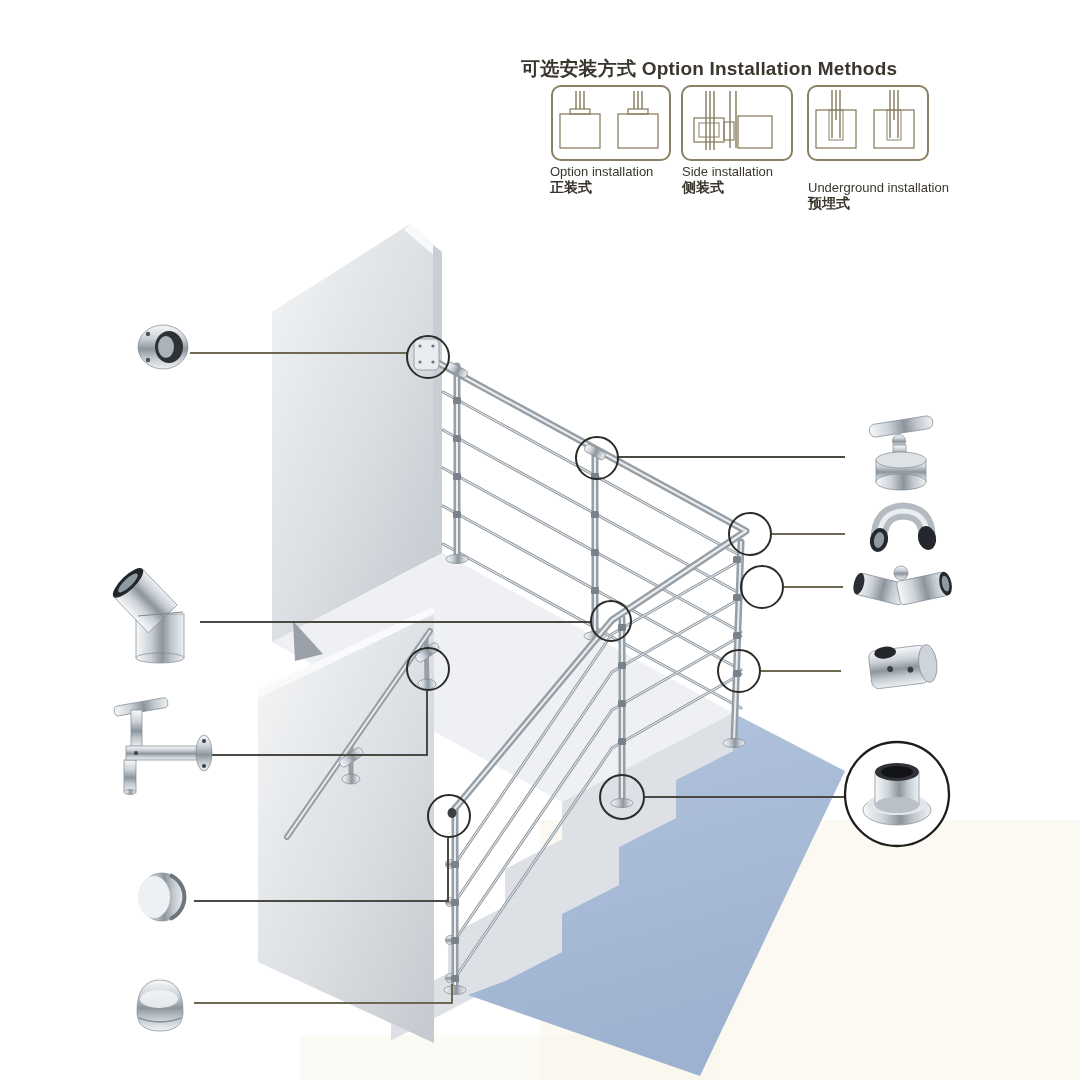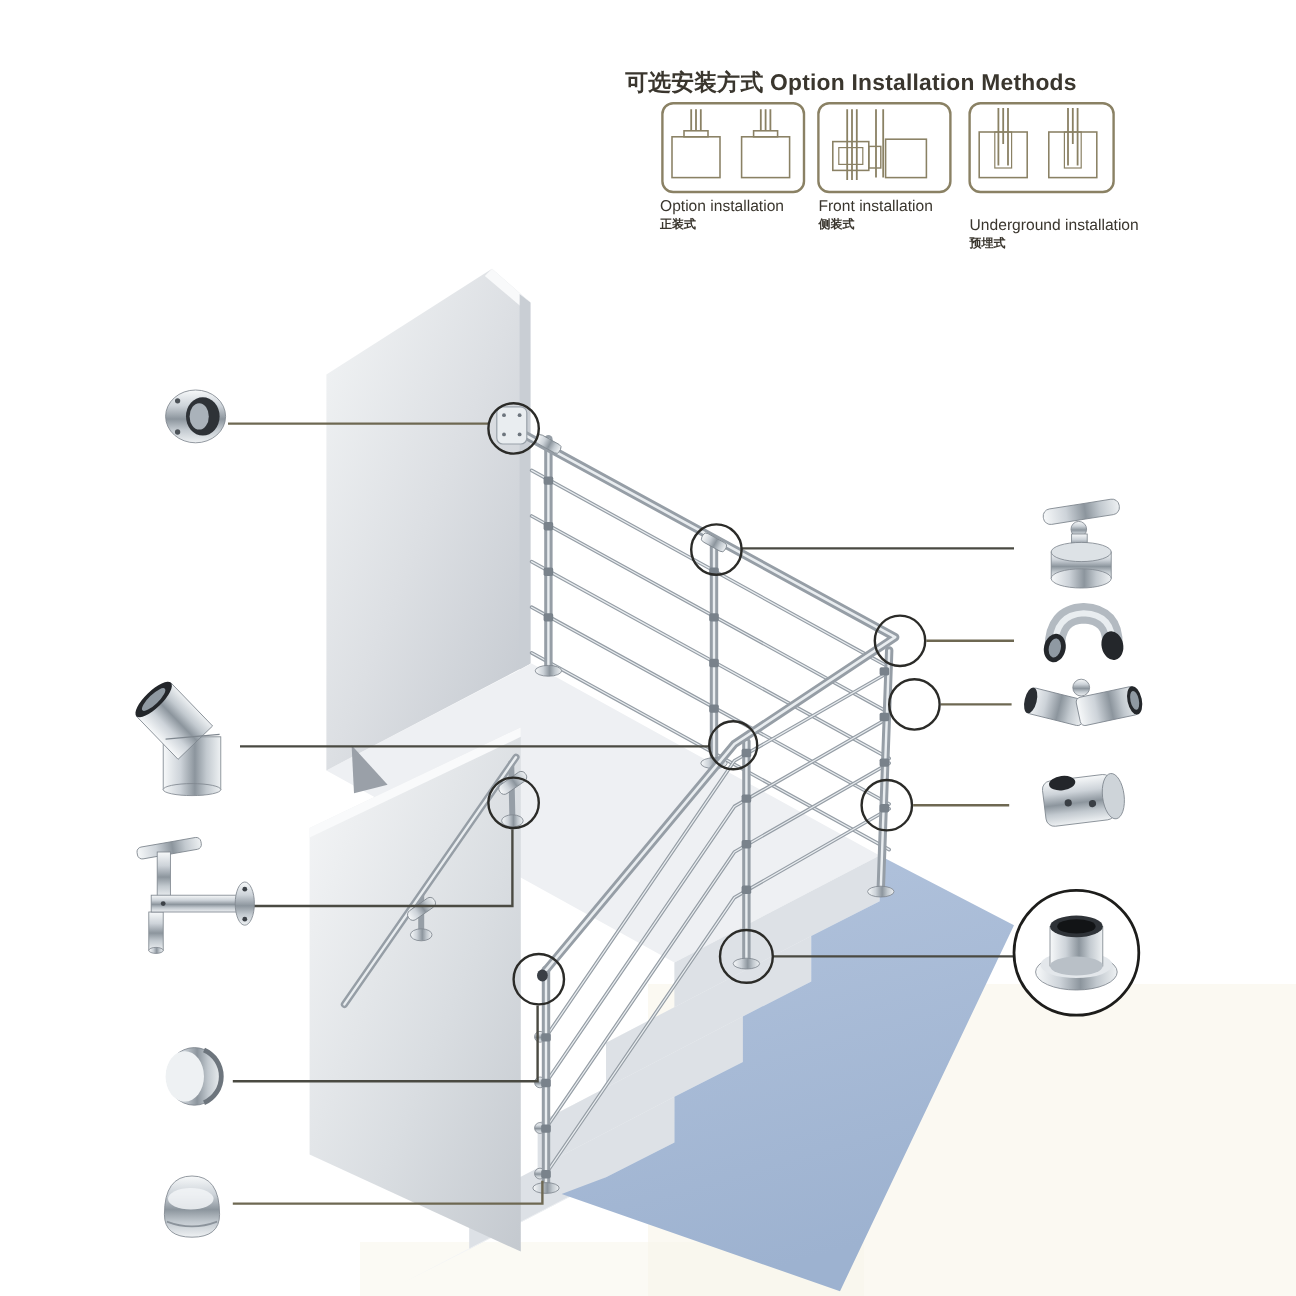--- a/index.html
+++ b/index.html
@@ -3,21 +3,21 @@
 <meta charset="utf-8">
 <style>
   html,body{margin:0;padding:0;background:#fff;}
   #canvas{position:relative;width:1080px;height:1080px;background:#ffffff;overflow:hidden;
           font-family:"Liberation Sans",sans-serif;}
   #scene{position:absolute;left:0;top:0;}
   .title{position:absolute;left:521px;top:56px;font-size:19px;font-weight:bold;
          color:var(--ink,#3a362e);letter-spacing:.2px;white-space:nowrap;}
   .mlabel{position:absolute;width:190px;color:var(--ink,#3a362e);}
   .mlabel .en{font-size:13px;line-height:15px;}
-  .mlabel .zh{font-size:10px;font-weight:bold;line-height:18px;font-family:Liberation Serif, serif;}
+  .mlabel .zh{font-size:14px;font-weight:bold;line-height:18px;font-family:Liberation Serif, serif;}
   .lead{stroke:var(--leader,#6e6852);stroke-width:2;fill:none;}
   .leadD{stroke:var(--leaderDark,#4a4a42);stroke-width:2;fill:none;}
   .callout{stroke:#2b2b28;stroke-width:2;fill:none;}
   .tube{stroke:#969ea6;fill:none;stroke-linecap:round;stroke-linejoin:round;}
   .tubeHi{stroke:#e9edf0;fill:none;stroke-linecap:round;stroke-linejoin:round;}
   .art{stroke:var(--art,#8a8164);fill:none;}
   .metalEdge{stroke:#7f878f;stroke-width:.7;}
 </style>
 </head>
 <body>
@@ -335,21 +335,21 @@
   </g>
 </svg>
 
 <div class="title">可选安装方式 Option Installation Methods</div>
 
 <div class="mlabel" style="left:550px;top:164px;">
   <div class="en">Option installation</div>
   <div class="zh">正装式</div>
 </div>
 <div class="mlabel" style="left:682px;top:164px;">
-  <div class="en">Front installation</div>
+  <div class="en">Side installation</div>
   <div class="zh">侧装式</div>
 </div>
 <div class="mlabel" style="left:808px;top:180px;">
   <div class="en">Underground installation</div>
   <div class="zh">预埋式</div>
 </div>
 
 </div>
 
 </body></html>

